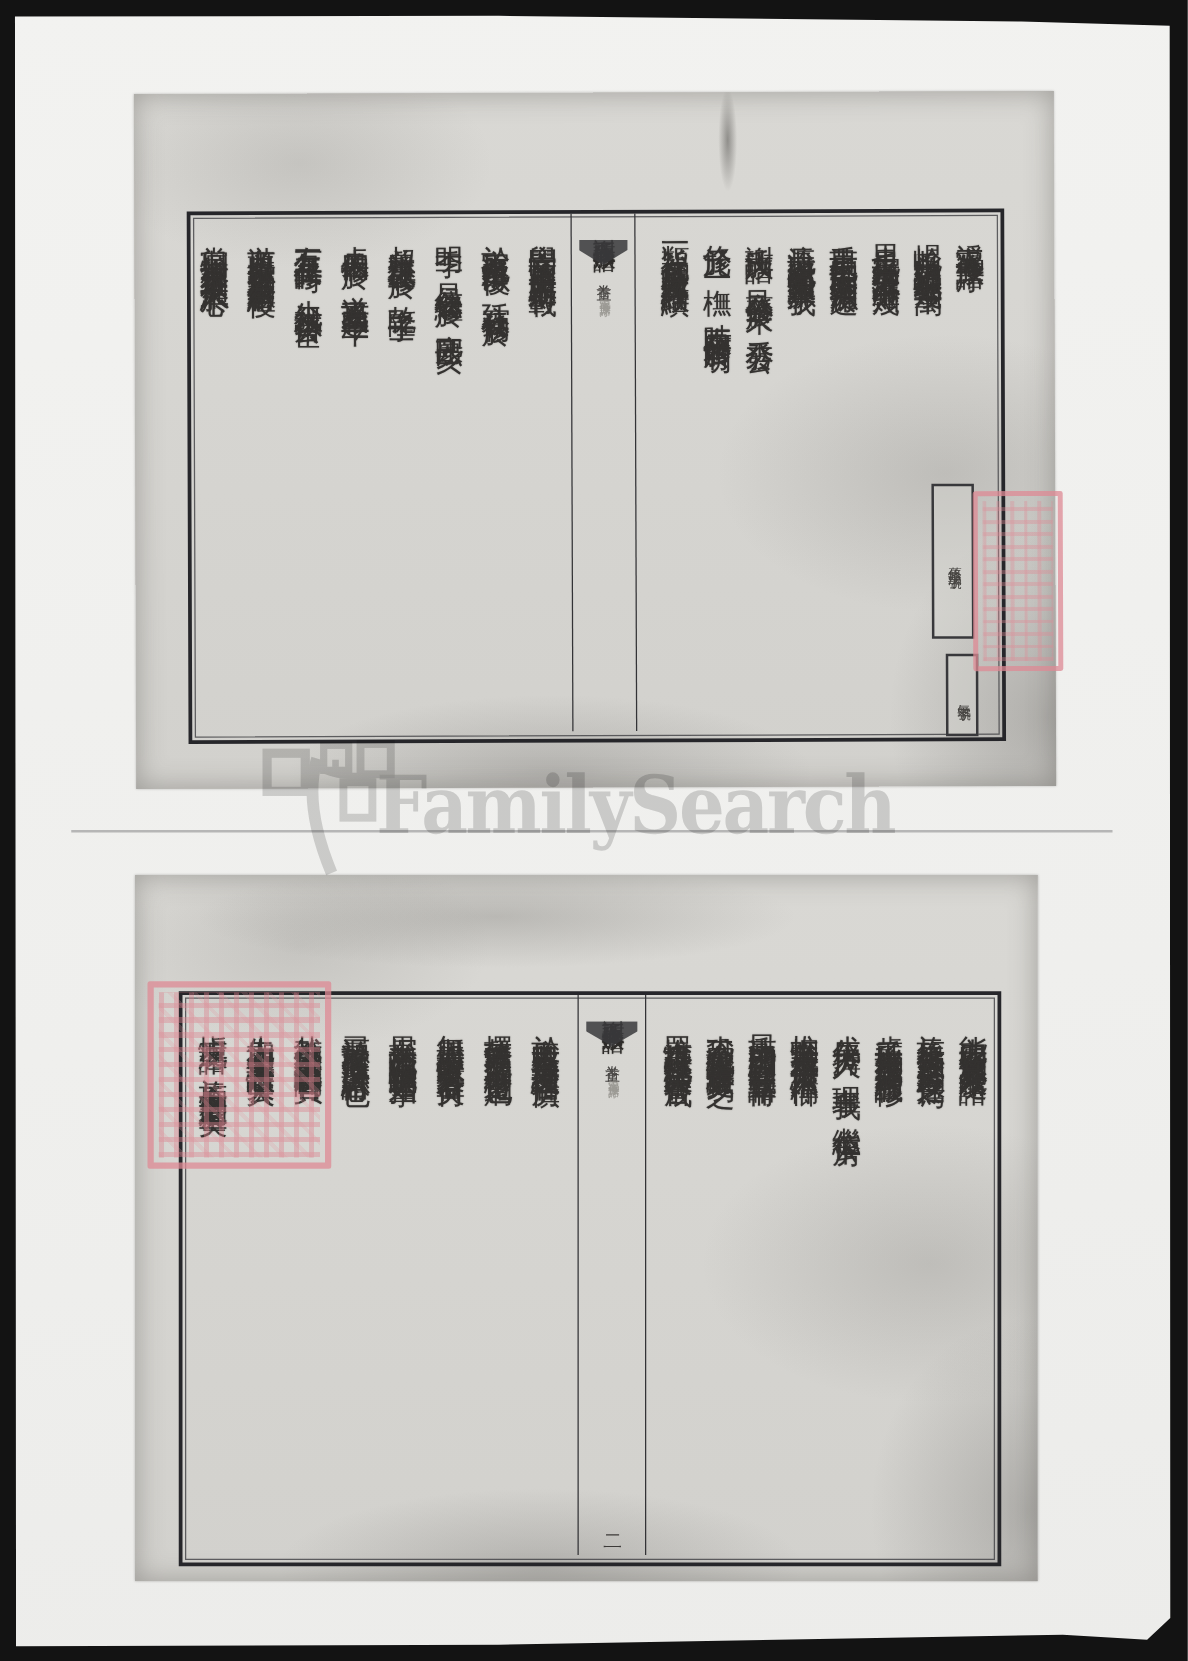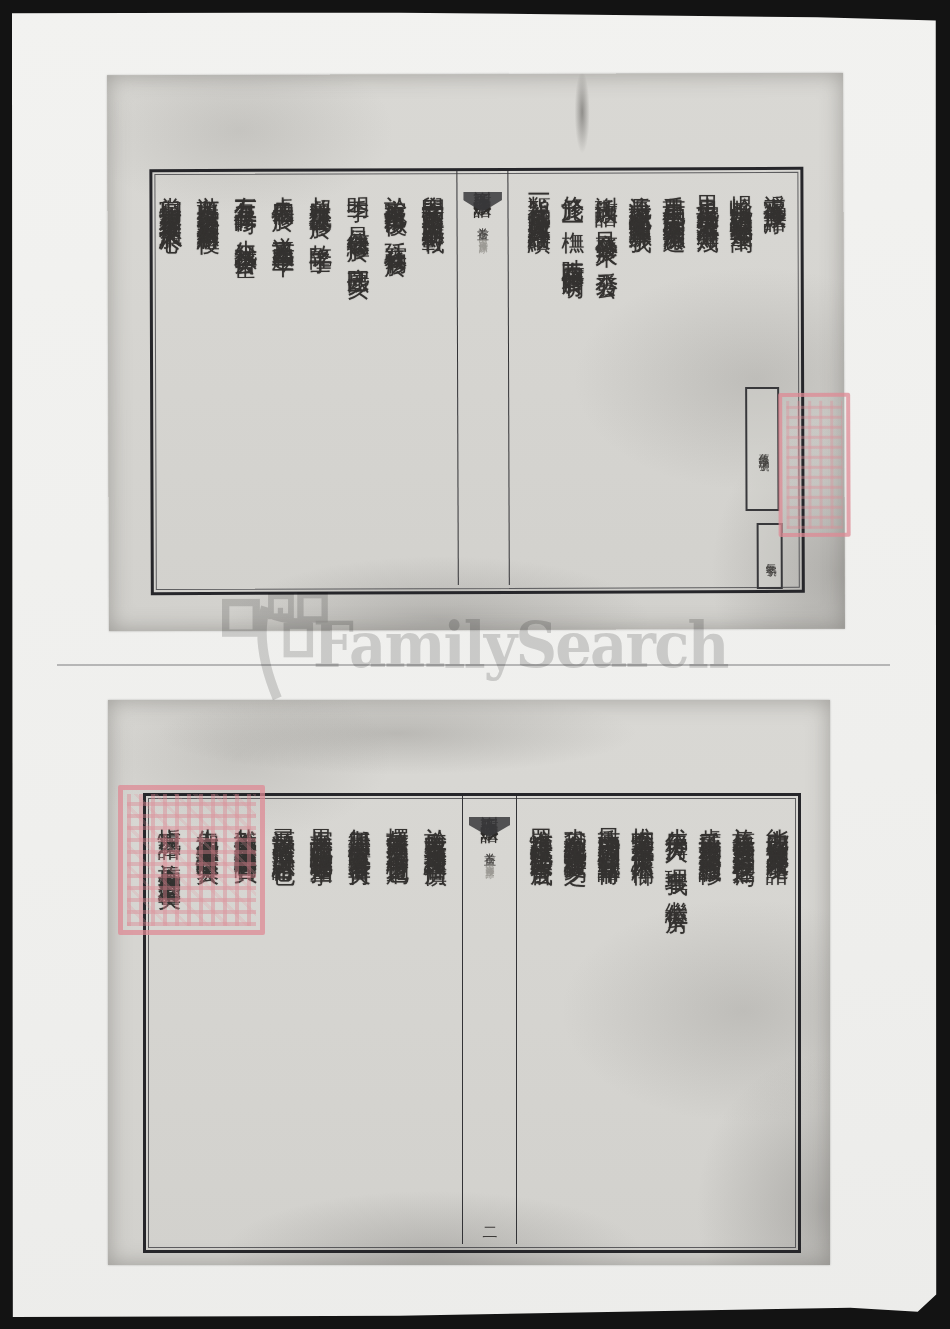--- a/index.html
+++ b/index.html
@@ -120,21 +120,21 @@
   .seal.top-seal{left:670px;top:320px;width:72px;height:144px;}
   .seal.bottom-seal{left:10px;top:85px;width:147px;height:150px;border-width:5px;}
   .seal.bottom-seal .pattern{
     background:
       repeating-linear-gradient(0deg, rgba(220,130,142,.55) 0 4px, transparent 4px 12px),
       repeating-linear-gradient(90deg, rgba(220,130,142,.55) 0 4px, transparent 4px 12px),
       repeating-linear-gradient(45deg, rgba(225,150,160,.30) 0 3px, transparent 3px 14px);
   }
   
   .watermark{
-    position:absolute;left:16px;top:0;width:764px;height:1329px;pointer-events:none;
+    position:absolute;left:4px;top:0;width:764px;height:1329px;pointer-events:none;
     mix-blend-mode:multiply;
   }
   .wm-tree{position:absolute;left:198px;top:591px;width:116px;height:120px;opacity:.55;}
   .wm-word{
     position:absolute;left:297px;top:613px;
     font-family:"DejaVu Serif","Liberation Serif",serif;font-weight:bold;
     font-size:64px;line-height:1;color:#bfbfbf;letter-spacing:-2px;
     transform:scaleX(.9);transform-origin:left top;opacity:.62;
   }
 </style>

